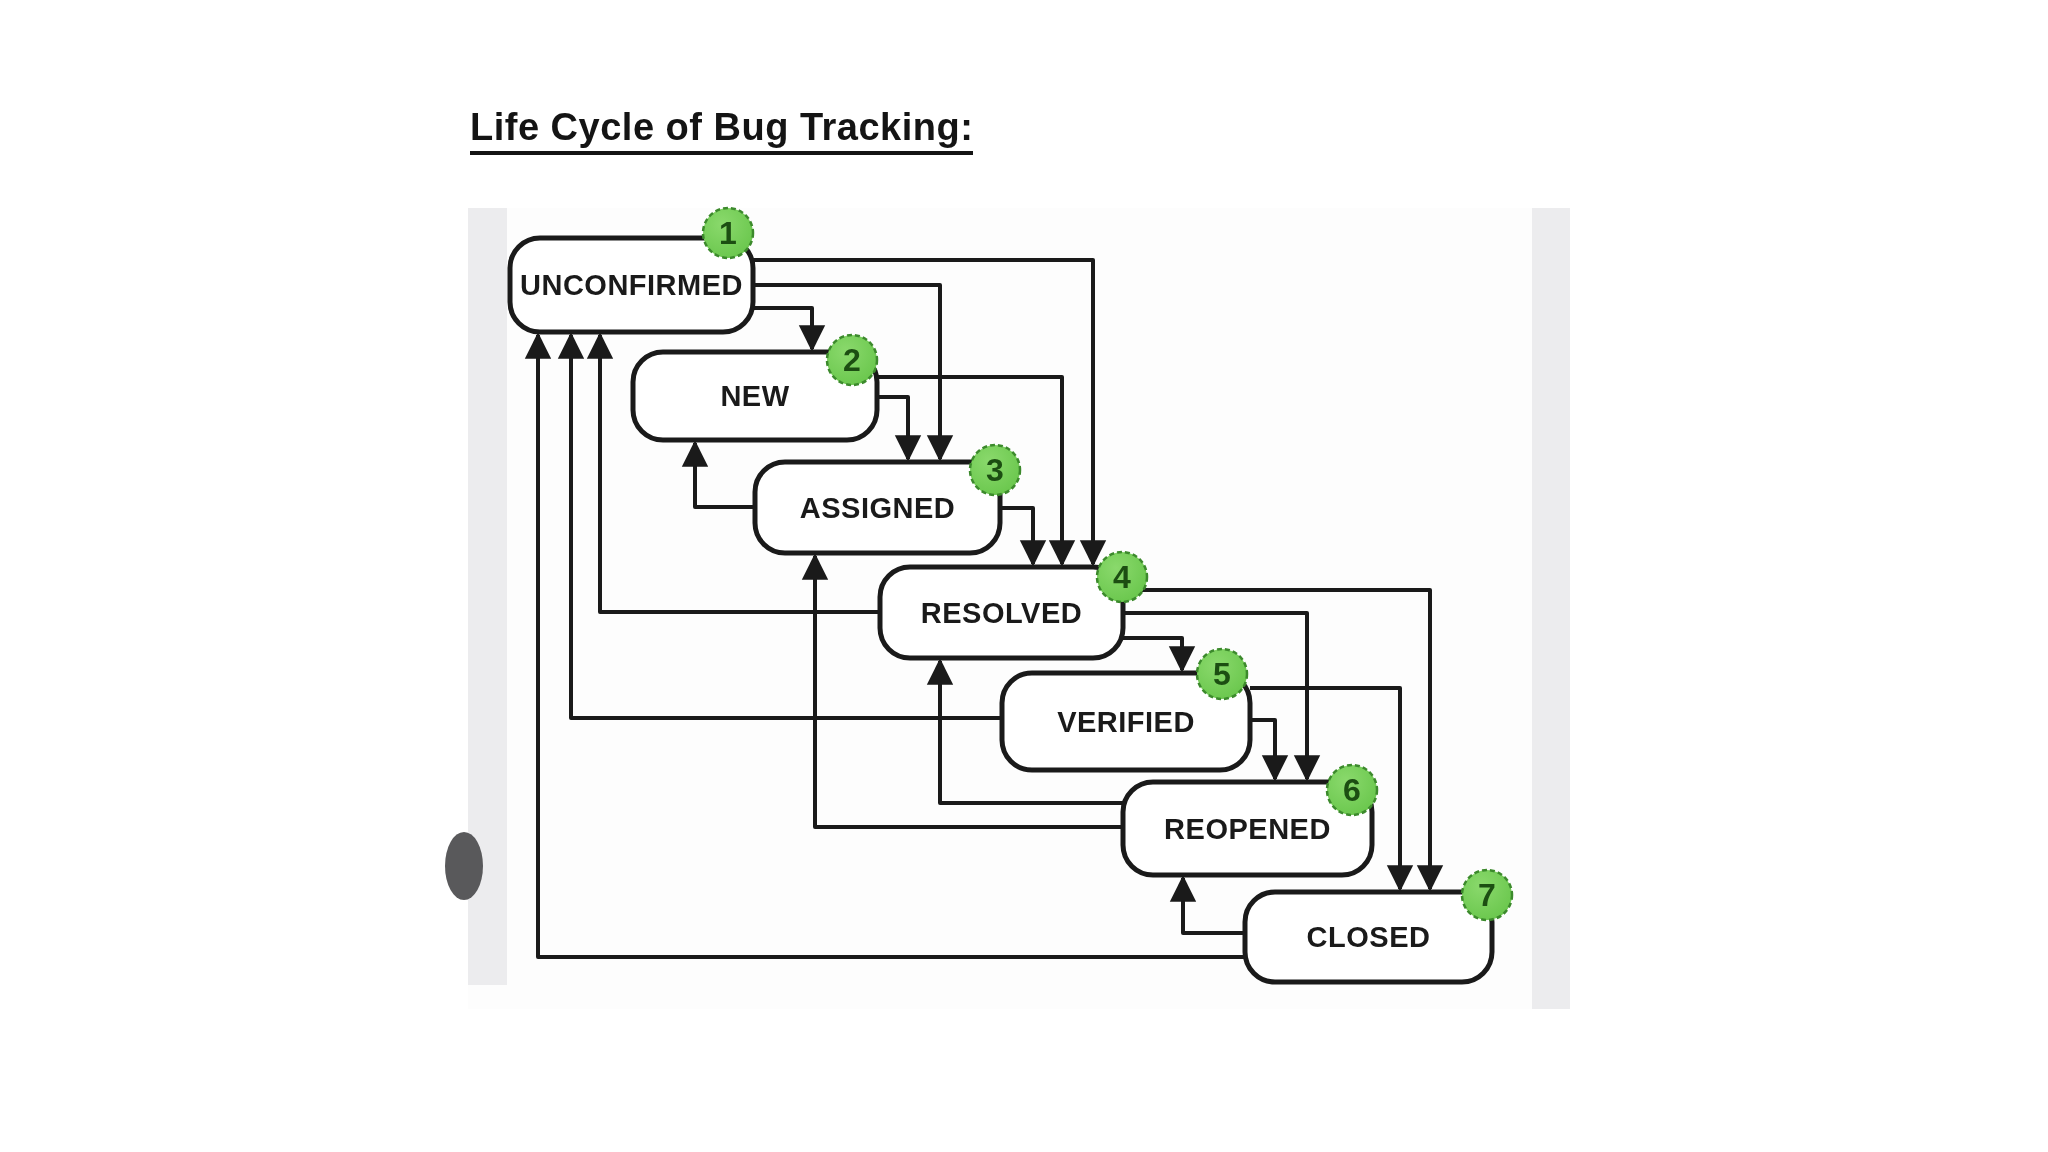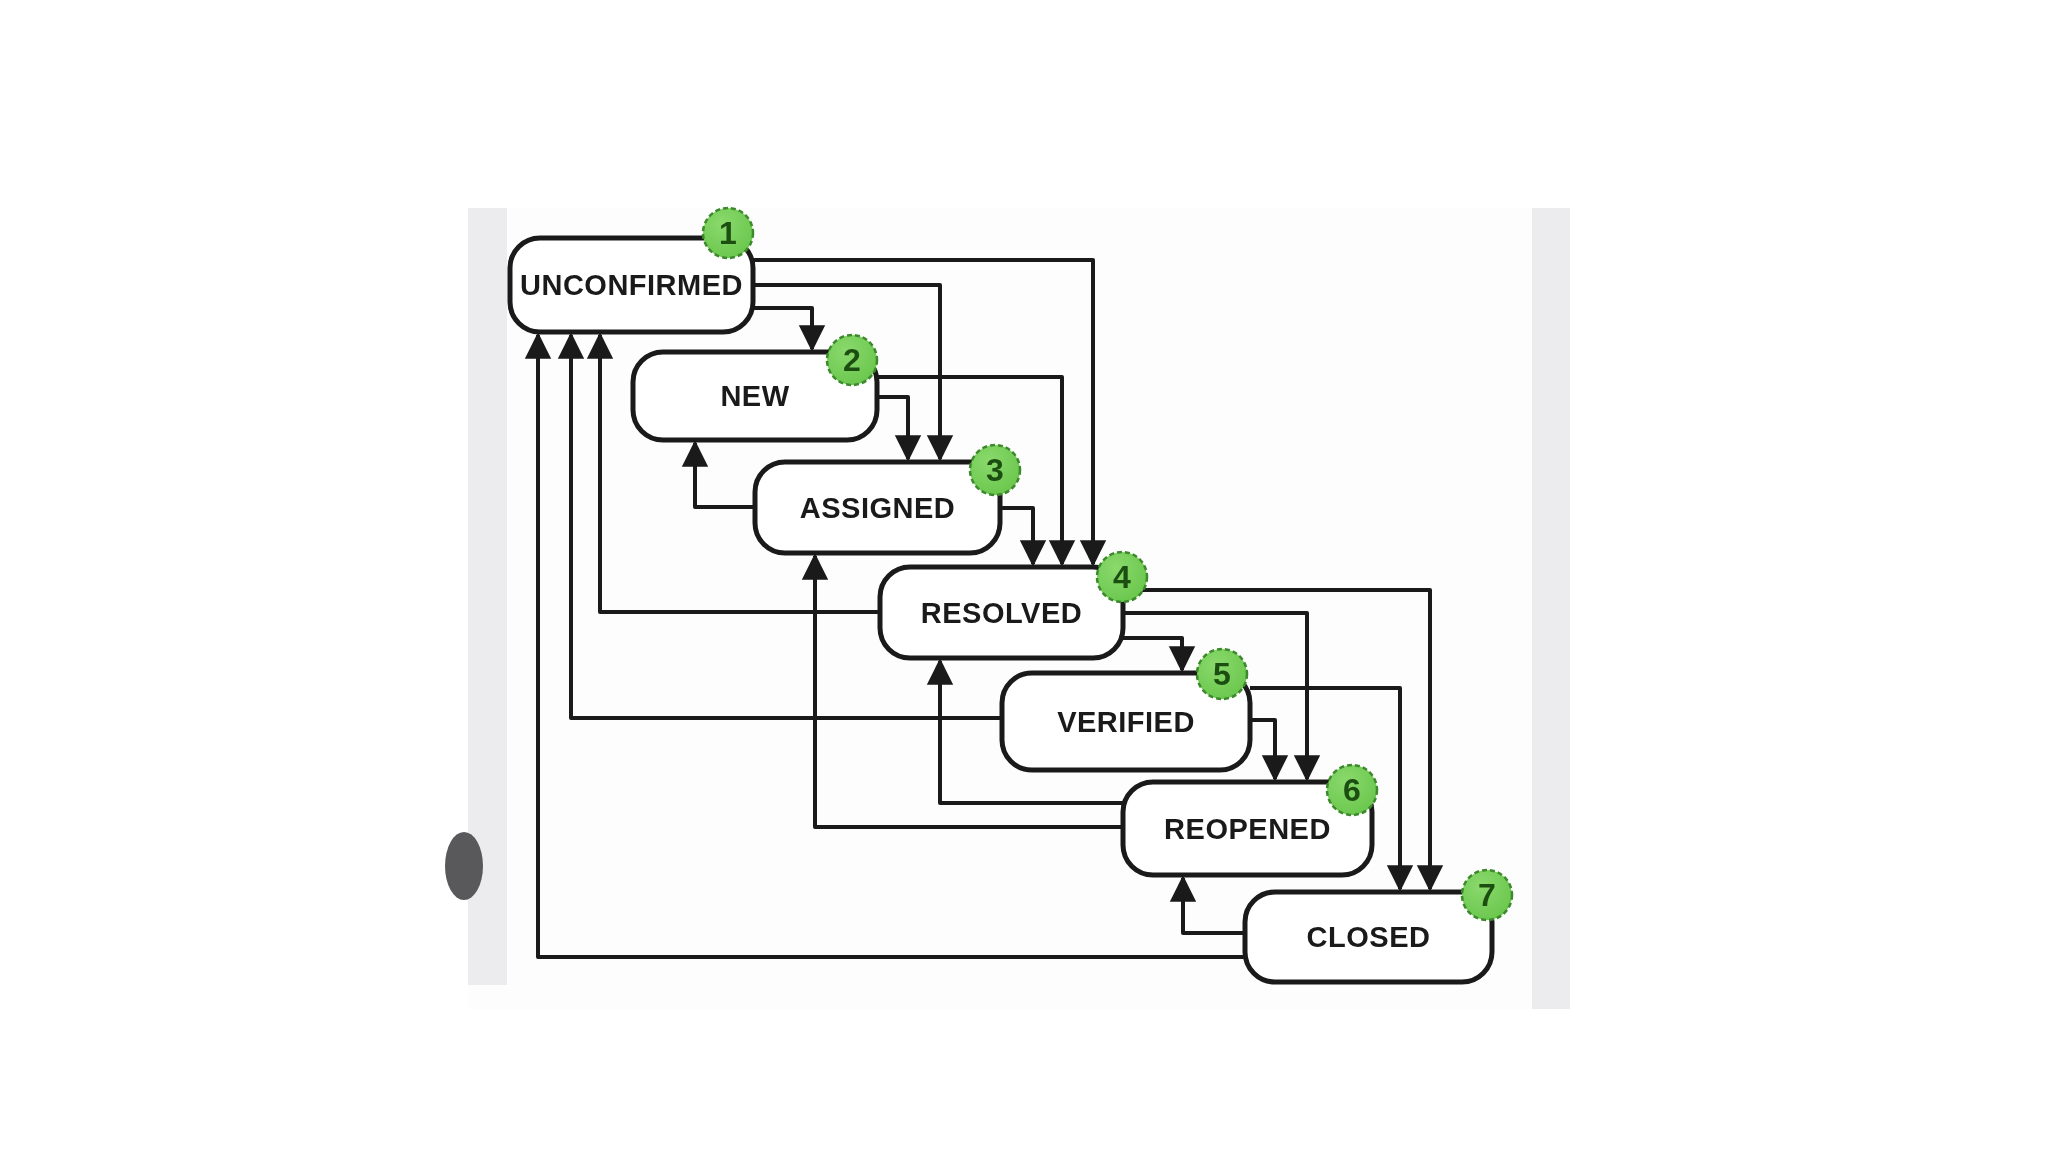--- a/index.html
+++ b/index.html
@@ -32,20 +32,21 @@
   #diagram-svg {
     position: absolute;
     left: 0;
     top: 0;
   }
 </style>
 </head>
 <body>
 
 <div id="stage">
+  <div id="doc-title">Life Cycle of Bug Tracking:</div>
 
   <svg id="diagram-svg" width="2048" height="1152" viewBox="0 0 2048 1152" xmlns="http://www.w3.org/2000/svg">
       <defs>
         <marker id="arrowhead" viewBox="0 0 10 10" refX="9" refY="5" markerWidth="7" markerHeight="7" orient="auto">
           <path d="M0.5,0.3 L10,5 L0.5,9.7 Z" fill="#1a1a1a"></path>
         </marker>
         <radialGradient id="badge-grad" cx="38%" cy="32%" r="80%">
           <stop offset="0%" stop-color="#8ad96c"></stop>
           <stop offset="100%" stop-color="#67c54a"></stop>
         </radialGradient>

